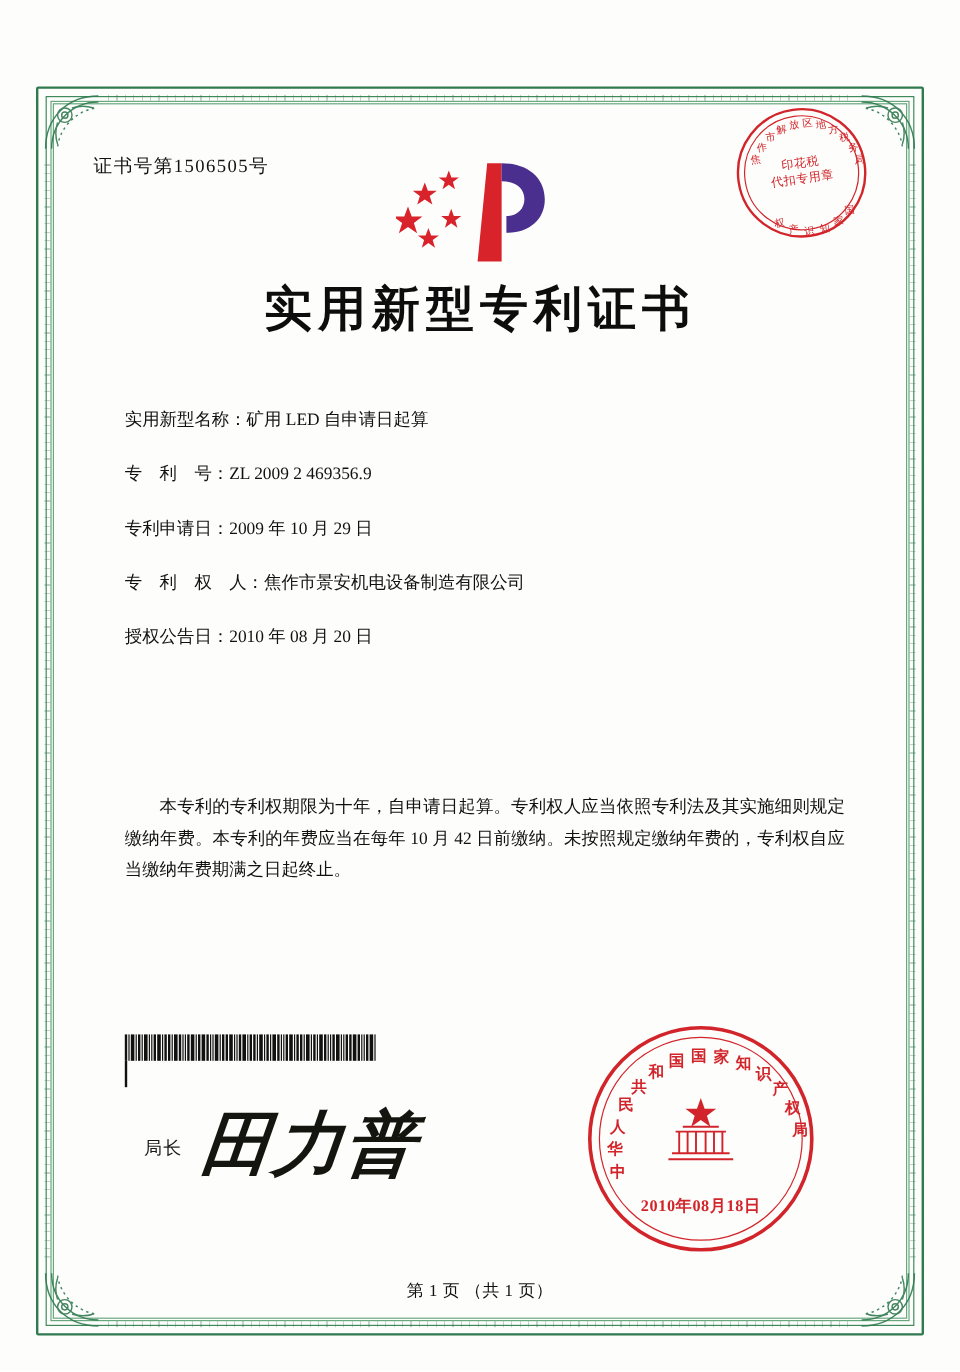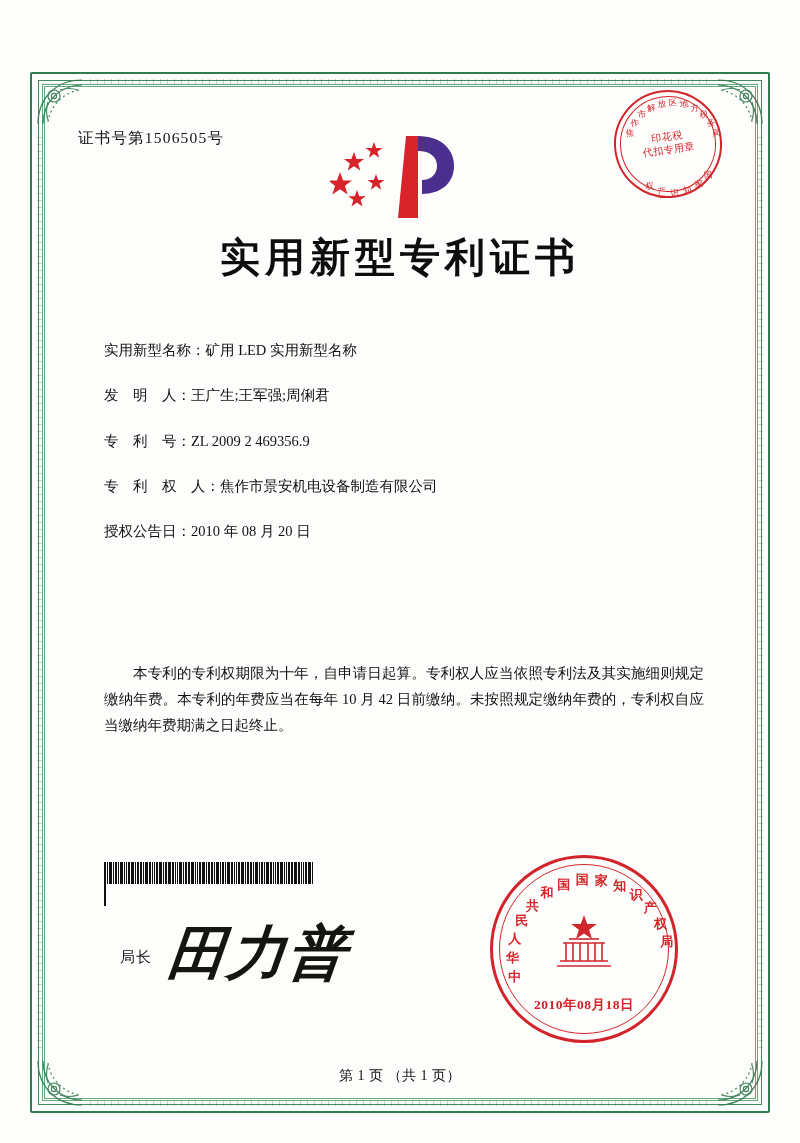--- a/index.html
+++ b/index.html
@@ -375,27 +375,27 @@
       <span style="transform: rotate(186deg) translate(0,-44px) rotate(-186deg);">识</span>
       <span style="transform: rotate(203deg) translate(0,-44px) rotate(-203deg);">产</span>
       <span style="transform: rotate(220deg) translate(0,-44px) rotate(-220deg);">权</span>
     </div>
   </div>
 
   <div class="title">实用新型专利证书</div>
 
   <div class="fields">
     <div class="field-row">
-      <span class="field-label">实用新型名称：</span><span class="field-value">矿用 LED 实用新型名称</span>
-    </div>
-    <div class="field-row">
-      <span class="field-label">发　明　人：</span><span class="field-value">王广生;王军强;周俐君</span>
+      <span class="field-label">实用新型名称：</span><span class="field-value">矿用 LED 自申请日起算</span>
     </div>
     <div class="field-row">
       <span class="field-label">专　利　号：</span><span class="field-value">ZL 2009 2 469356.9</span>
+    </div>
+    <div class="field-row">
+      <span class="field-label">专利申请日：</span><span class="field-value">2009 年 10 月 29 日</span>
     </div>
     <div class="field-row">
       <span class="field-label">专　利　权　人：</span><span class="field-value">焦作市景安机电设备制造有限公司</span>
     </div>
     <div class="field-row">
       <span class="field-label">授权公告日：</span><span class="field-value">2010 年 08 月 20 日</span>
     </div>
   </div>
 
   <div class="paragraphs">

